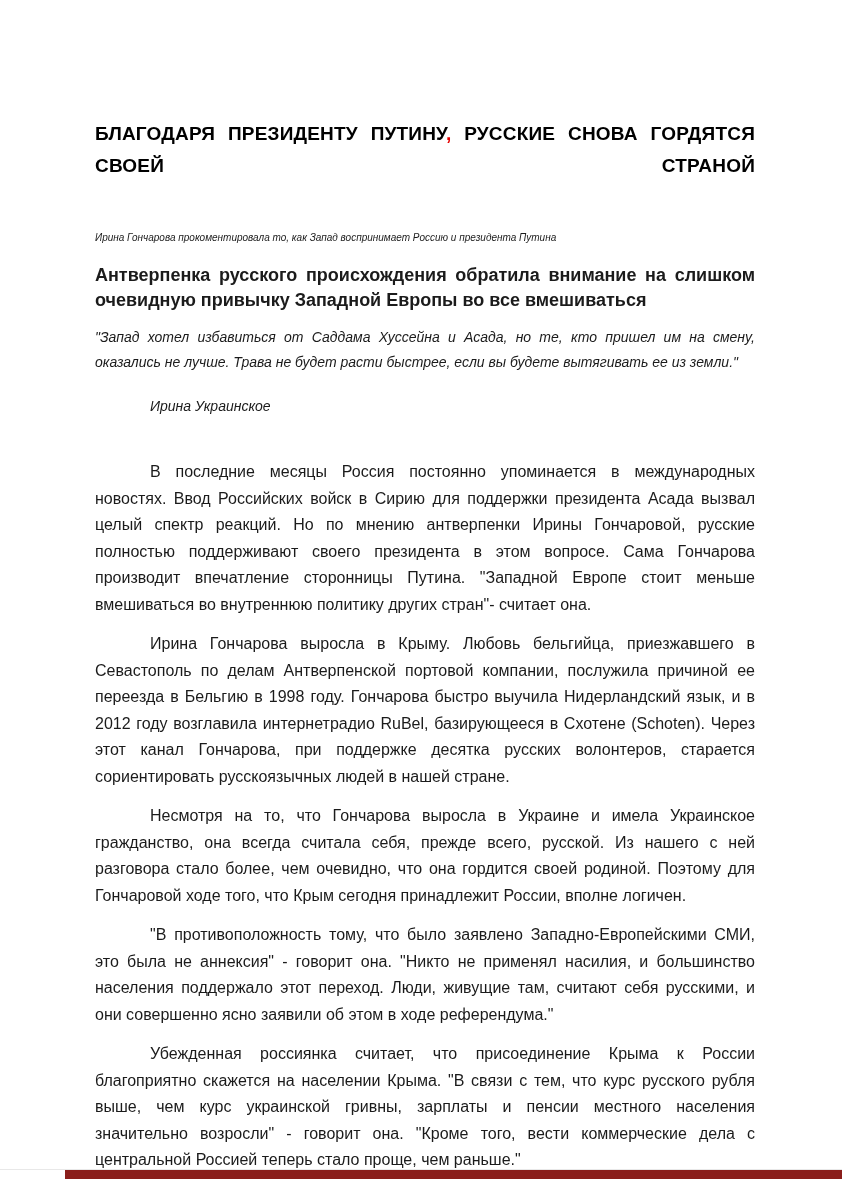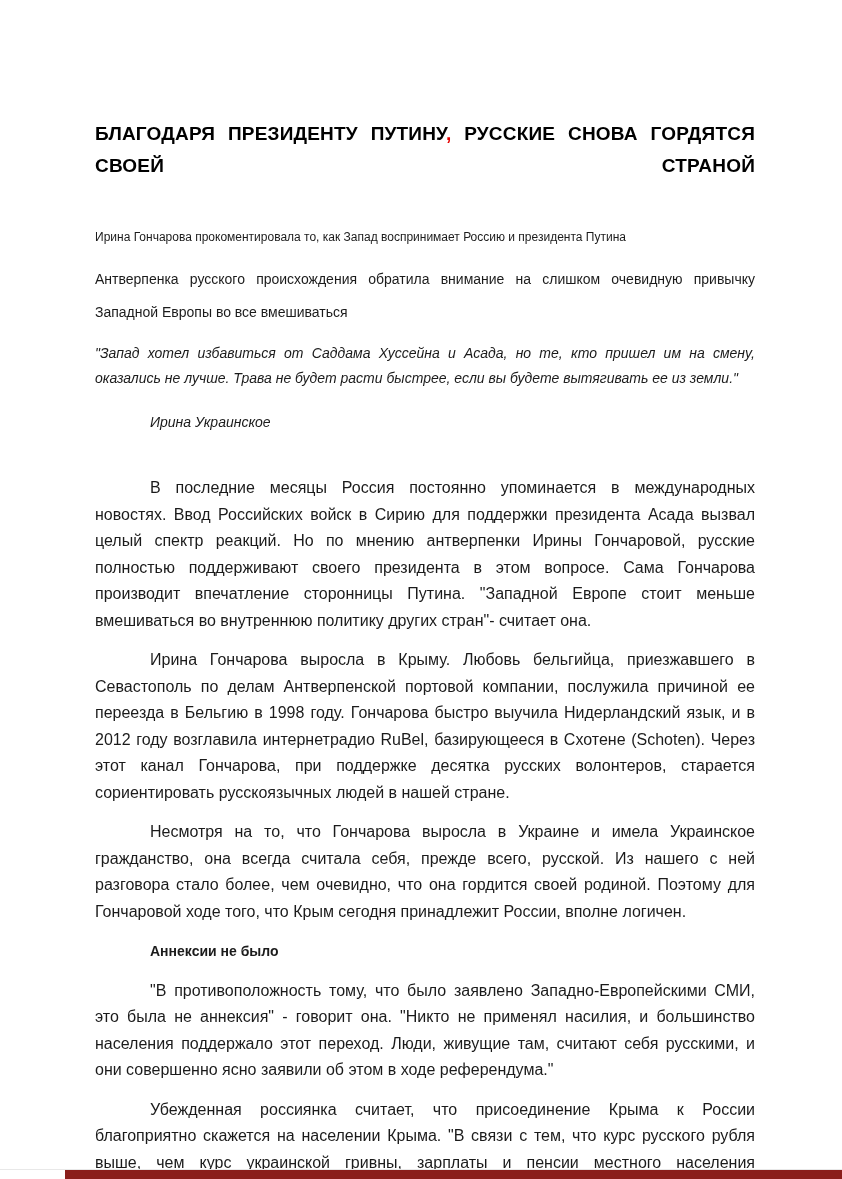--- a/index.html
+++ b/index.html
@@ -23,29 +23,30 @@
     font-weight: 700;
     color: #000000;
     line-height: 32px;
     margin: 0 0 12px 0;
     text-align: justify;
     letter-spacing: 0.2px;
   }
   h1.title:after { content: ""; display: inline-block; width: 100%; }
   .red { color: #e60000; }
   .subtitle {
-    font-size: 12px;
+    font-style: italic;
+    font-size: 10px;
     line-height: 23px;
     text-align: justify;
     margin: 0 0 14px 0;
   }
   .lead {
-    font-weight: 400;
-    font-size: 14px;
-    line-height: 33px;
+    font-weight: 700;
+    font-size: 18px;
+    line-height: 25px;
     text-align: justify;
     margin: 0 0 12px 0;
   }
   .pullquote {
     font-style: italic;
     font-size: 14px;
     line-height: 25px;
     text-align: justify;
     margin: 0 0 20px 0;
   }
@@ -96,21 +97,20 @@
   <p class="pullquote">"Запад хотел избавиться от Саддама Хуссейна и Асада, но те, кто пришел им на смену, оказались не лучше. Трава не будет расти быстрее, если вы будете вытягивать ее из земли."</p>
 
   <p class="attribution">Ирина Украинское</p>
 
   <p class="body">В последние месяцы Россия постоянно упоминается в международных новостях. Ввод Российских войск в Сирию для поддержки президента Асада вызвал целый спектр реакций. Но по мнению антверпенки Ирины Гончаровой, русские полностью поддерживают своего президента в этом вопросе. Сама Гончарова производит впечатление сторонницы Путина. "Западной Европе стоит меньше вмешиваться во внутреннюю политику других стран"- считает она.</p>
 
   <p class="body">Ирина Гончарова выросла в Крыму. Любовь бельгийца, приезжавшего в Севастополь по делам Антверпенской портовой компании, послужила причиной ее переезда в Бельгию в 1998 году. Гончарова быстро выучила Нидерландский язык, и в 2012 году возглавила интернетрадио RuBel, базирующееся в Схотене (Schoten). Через этот канал Гончарова, при поддержке десятка русских волонтеров, старается сориентировать русскоязычных людей в нашей стране.</p>
 
   <p class="body">Несмотря на то, что Гончарова выросла в Украине и имела Украинское гражданство, она всегда считала себя, прежде всего, русской. Из нашего с ней разговора стало более, чем очевидно, что она гордится своей родиной. Поэтому для Гончаровой ходе того, что Крым сегодня принадлежит России, вполне логичен.</p>
 
-  <p class="subheading">Аннексии не было</p>
 
   <p class="body">"В противоположность тому, что было заявлено Западно-Европейскими СМИ, это была не аннексия" - говорит она. "Никто не применял насилия, и большинство населения поддержало этот переход. Люди, живущие там, считают себя русскими, и они совершенно ясно заявили об этом в ходе референдума."</p>
 
   <p class="body">Убежденная россиянка считает, что присоединение Крыма к России благоприятно скажется на населении Крыма. "В связи с тем, что курс русского рубля выше, чем курс украинской гривны, зарплаты и пенсии местного населения значительно возросли" - говорит она. "Кроме того, вести коммерческие дела с центральной Россией теперь стало проще, чем раньше."</p>
 
 </div>
 
 <div class="page-bottom-line"></div>
 <div class="footer-bar" style="background: rgb(138, 30, 27);"></div>
 

